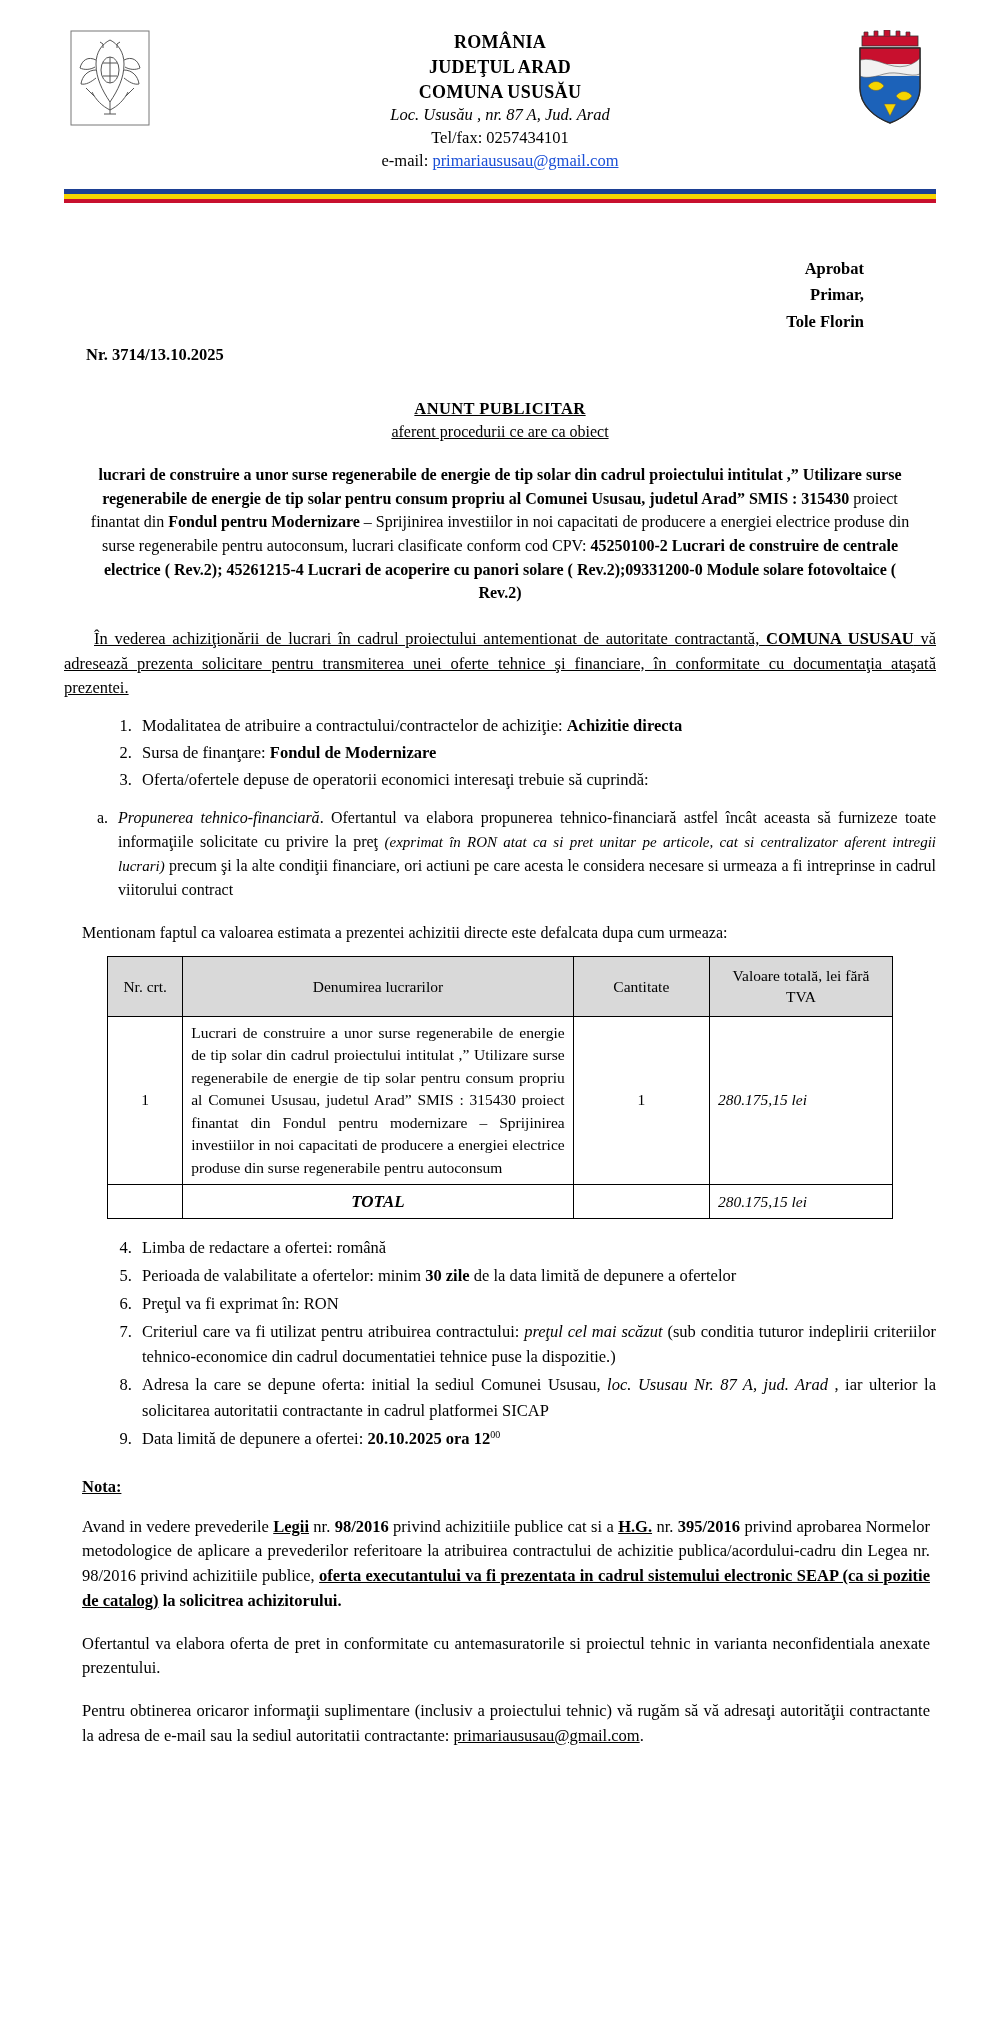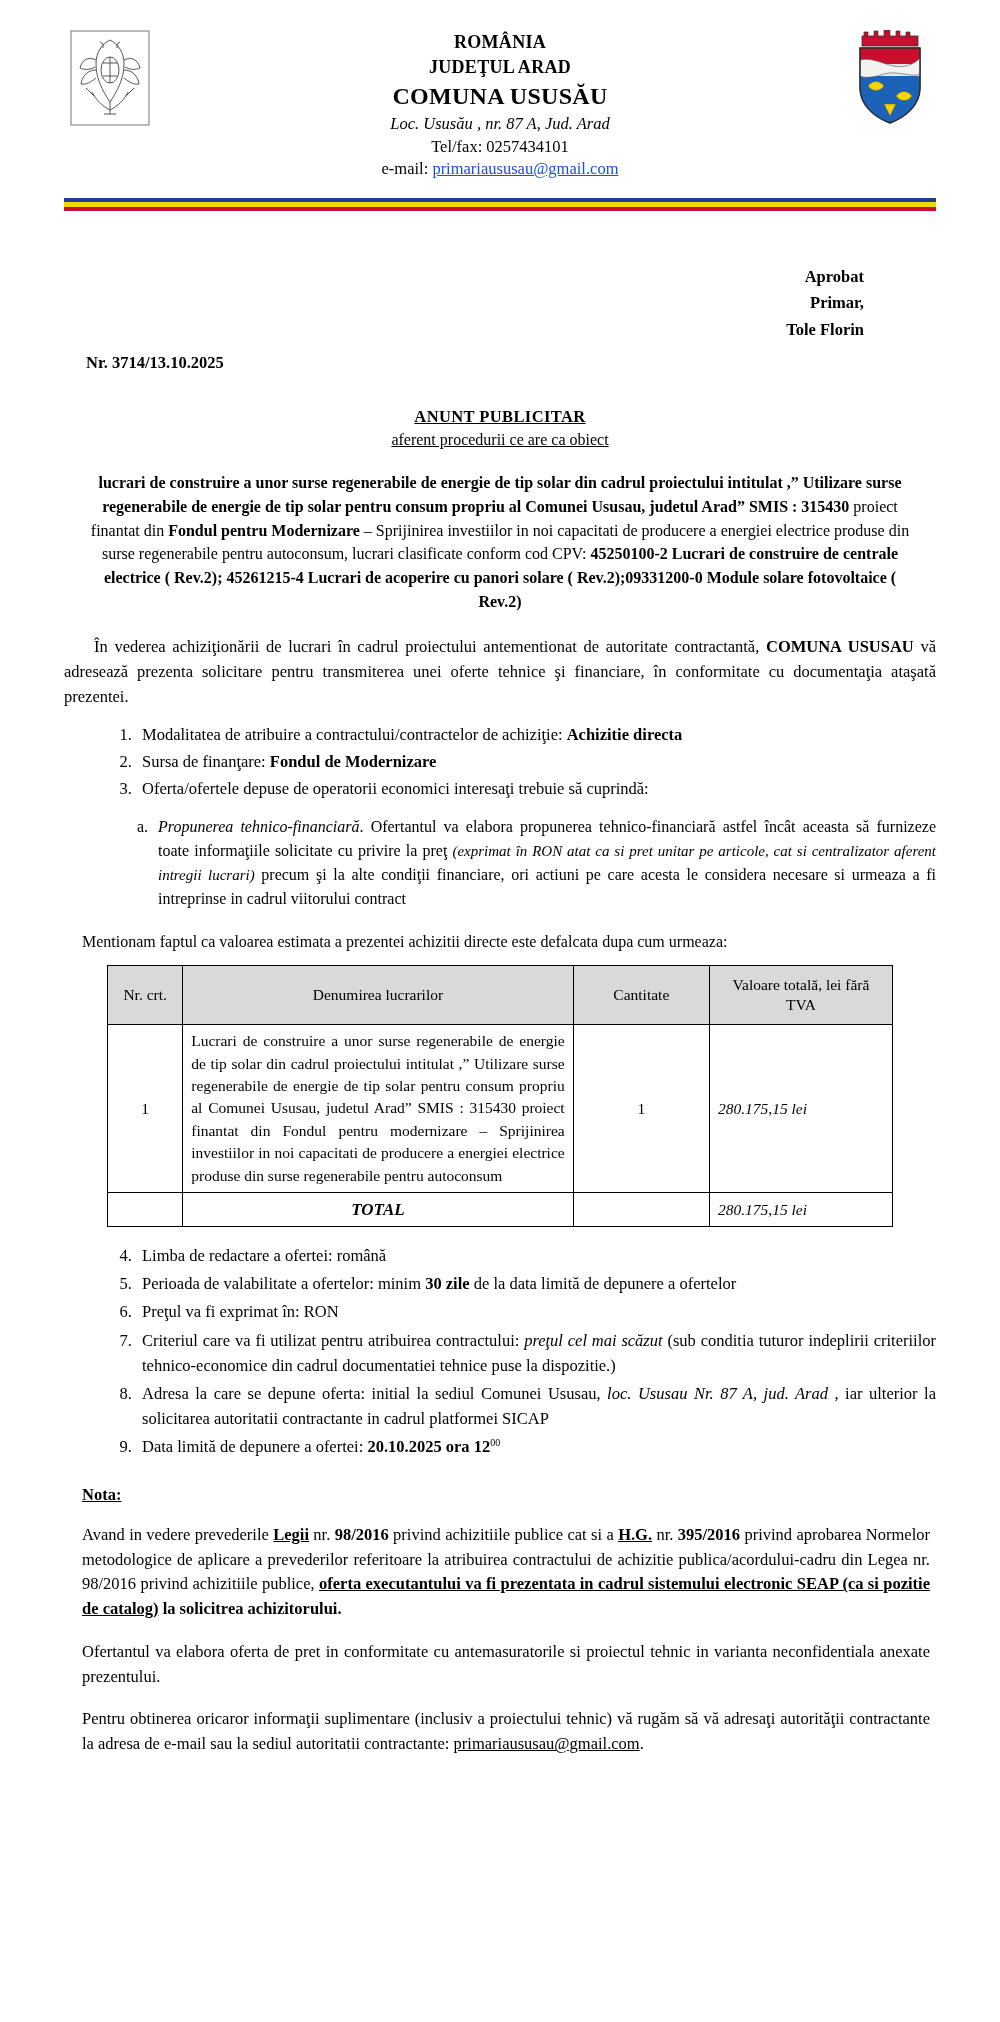--- a/index.html
+++ b/index.html
@@ -34,21 +34,21 @@
   .crest-left svg { display: block; }
   .crest-right svg { display: block; }
   .header-center {
     flex: 1 1 auto;
     text-align: center;
     font-size: 16.5px;
     line-height: 1.38;
   }
   .header-center .l1 { font-weight: bold; font-size: 18px; letter-spacing: .3px; }
   .header-center .l2 { font-weight: bold; font-size: 18px; letter-spacing: .3px; }
-  .header-center .l3 { font-weight: bold; font-size: 24px; letter-spacing: .3px; }
+  .header-center .l3 { font-weight: bold; font-size: 18px; letter-spacing: .3px; }
   .header-center .l4 { font-size: 16.5px; font-style: italic; }
   .header-center .l5 { font-size: 16.5px; }
   .header-center .l6 { font-size: 16.5px; }
   .header-center .l6 a {
     color: #1a4fd6;
     text-decoration: underline;
   }
   .tricolor-wrap {
     margin-top: 16px;
     width: 100%;
@@ -104,39 +104,40 @@
     font-size: 16px;
     line-height: 1.48;
   }
   .obj b { font-weight: bold; }
 
   .para {
     margin-top: 22px;
     font-size: 16.5px;
     line-height: 1.5;
     text-align: justify;
+    text-decoration: underline;
   }
   .para.indent { text-indent: 30px; }
 
   
   ol.main {
     margin: 12px 0 0 0;
     padding-left: 72px;
     font-size: 16.5px;
     line-height: 1.52;
   }
   ol.main > li { margin-bottom: 2px; text-align: justify; padding-left: 6px; }
   ol.alpha {
     list-style-type: lower-alpha;
     margin: 14px 0 0 0;
     padding-left: 48px;
     font-size: 16px;
     line-height: 1.5;
   }
-  ol.alpha > li { text-align: justify; padding-left: 6px; margin-left: 40px; }
+  ol.alpha > li { text-align: justify; padding-left: 6px; }
   .it { font-style: italic; }
   .small-it { font-style: italic; font-size: 15px; }
 
   .mention {
     margin-top: 22px;
     font-size: 16px;
     padding-left: 18px;
   }
 
   

